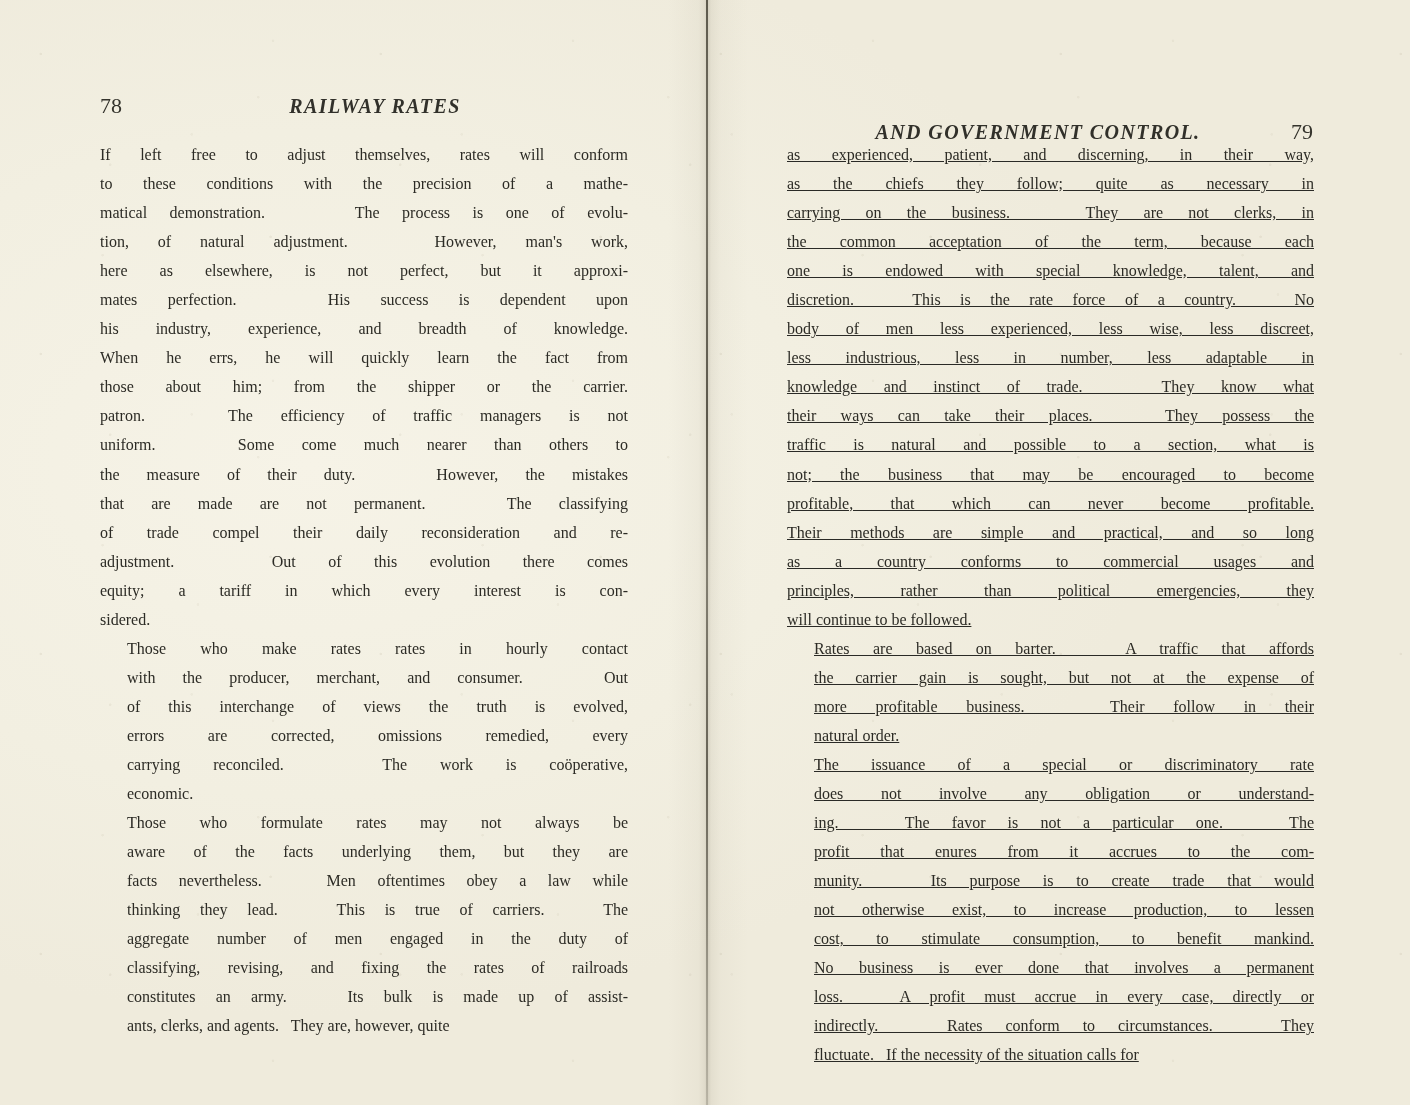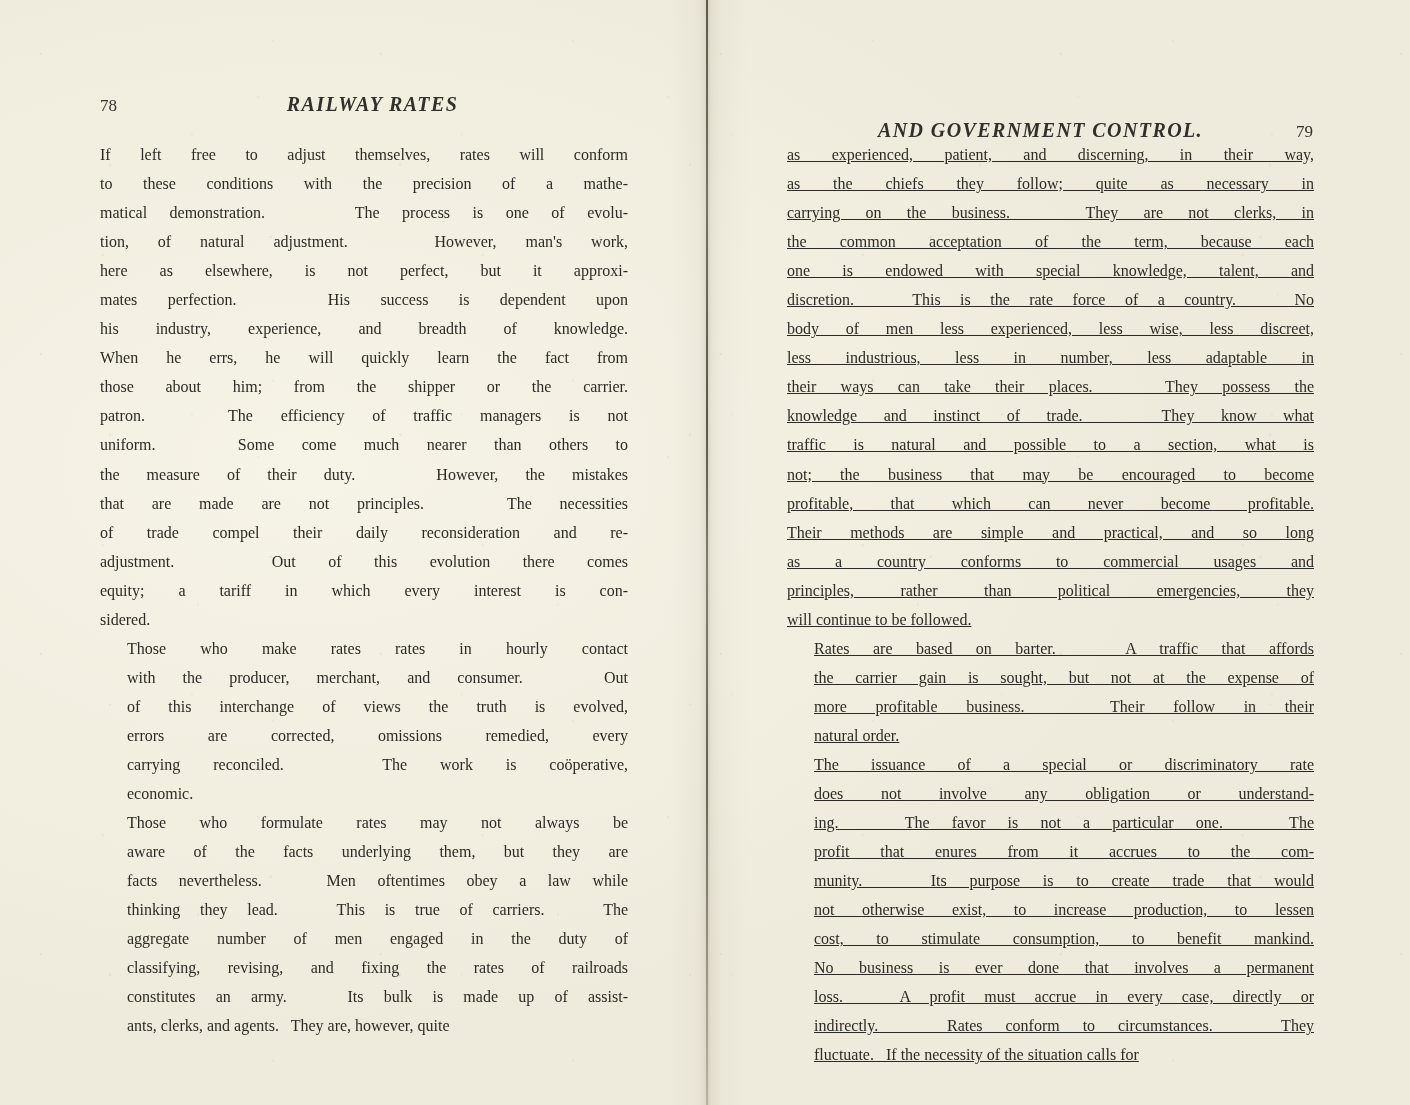--- a/index.html
+++ b/index.html
@@ -90,21 +90,21 @@
     display: flex;
     align-items: baseline;
     font-size: 19.5px;
     letter-spacing: .7px;
   }
   .page-left .running-head  { left: 100px; width: 528px; }
   .page-right .running-head { left: 80px;  width: 526px; margin-top: 26px; }
 
   .folio {
     font-family: "Liberation Serif", "DejaVu Serif", serif;
-    font-size: 17px;
+    font-size: 22px;
     font-style: normal;
     letter-spacing: 0;
     color: #34332c;
     flex: 0 0 auto;
   }
   .head-title {
     flex: 1 1 auto;
     text-align: center;
     font-style: italic;
     font-weight: 700;
@@ -159,21 +159,21 @@
           <span class="ln">matical demonstration.    The process is one of evolu-</span>
           <span class="ln">tion, of natural adjustment.   However, man's work,</span>
           <span class="ln">here as elsewhere, is not perfect, but it approxi-</span>
           <span class="ln">mates perfection.   His success is dependent upon</span>
           <span class="ln">his industry, experience, and breadth of knowledge.</span>
           <span class="ln">When he errs, he will quickly learn the fact from</span>
           <span class="ln">those about him; from the shipper or the carrier.</span>
           <span class="ln">patron.   The efficiency of traffic managers is not</span>
           <span class="ln">uniform.   Some come much nearer than others to</span>
           <span class="ln">the measure of their duty.   However, the mistakes</span>
-          <span class="ln">that are made are not principles.   The necessities</span>
+          <span class="ln">that are made are not permanent.   The classifying</span>
           <span class="ln">of trade compel their daily reconsideration and re-</span>
           <span class="ln">adjustment.   Out of this evolution there comes</span>
           <span class="ln">equity; a tariff in which every interest is con-</span>
           <span class="ln last">sidered.</span>
         </p>
         <p class="indent">
           <span class="ln">Those who make rates rates in hourly contact</span>
           <span class="ln">with the producer, merchant, and consumer.   Out</span>
           <span class="ln">of this interchange of views the truth is evolved,</span>
           <span class="ln">errors are corrected, omissions remedied, every</span>
@@ -201,22 +201,22 @@
     <div class="column" id="col-right">
         <p>
           <span class="ln">as experienced, patient, and discerning, in their way,</span>
           <span class="ln">as the chiefs they follow; quite as necessary in</span>
           <span class="ln">carrying on the business.   They are not clerks, in</span>
           <span class="ln">the common acceptation of the term, because each</span>
           <span class="ln">one is endowed with special knowledge, talent, and</span>
           <span class="ln">discretion.   This is the rate force of a country.   No</span>
           <span class="ln">body of men less experienced, less wise, less discreet,</span>
           <span class="ln">less industrious, less in number, less adaptable in</span>
+          <span class="ln">knowledge and instinct of trade.   They know what</span>
           <span class="ln">their ways can take their places.   They possess the</span>
-          <span class="ln">knowledge and instinct of trade.   They know what</span>
           <span class="ln">traffic is natural and possible to a section, what is</span>
           <span class="ln">not; the business that may be encouraged to become</span>
           <span class="ln">profitable, that which can never become profitable.</span>
           <span class="ln">Their methods are simple and practical, and so long</span>
           <span class="ln">as a country conforms to commercial usages and</span>
           <span class="ln">principles, rather than political emergencies, they</span>
           <span class="ln last">will continue to be followed.</span>
         </p>
         <p class="indent">
           <span class="ln">Rates are based on barter.   A traffic that affords</span>

